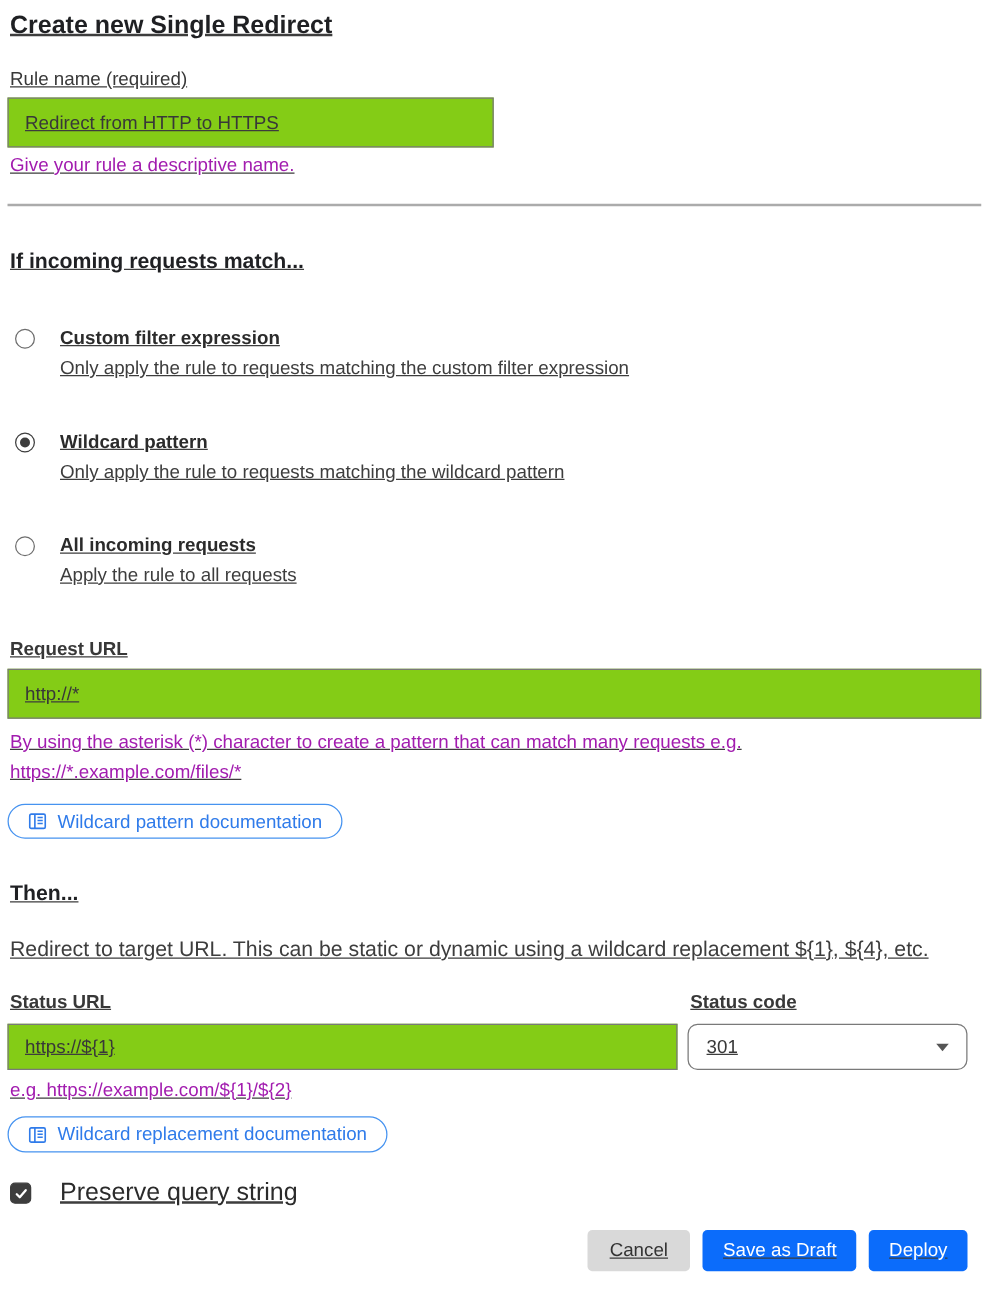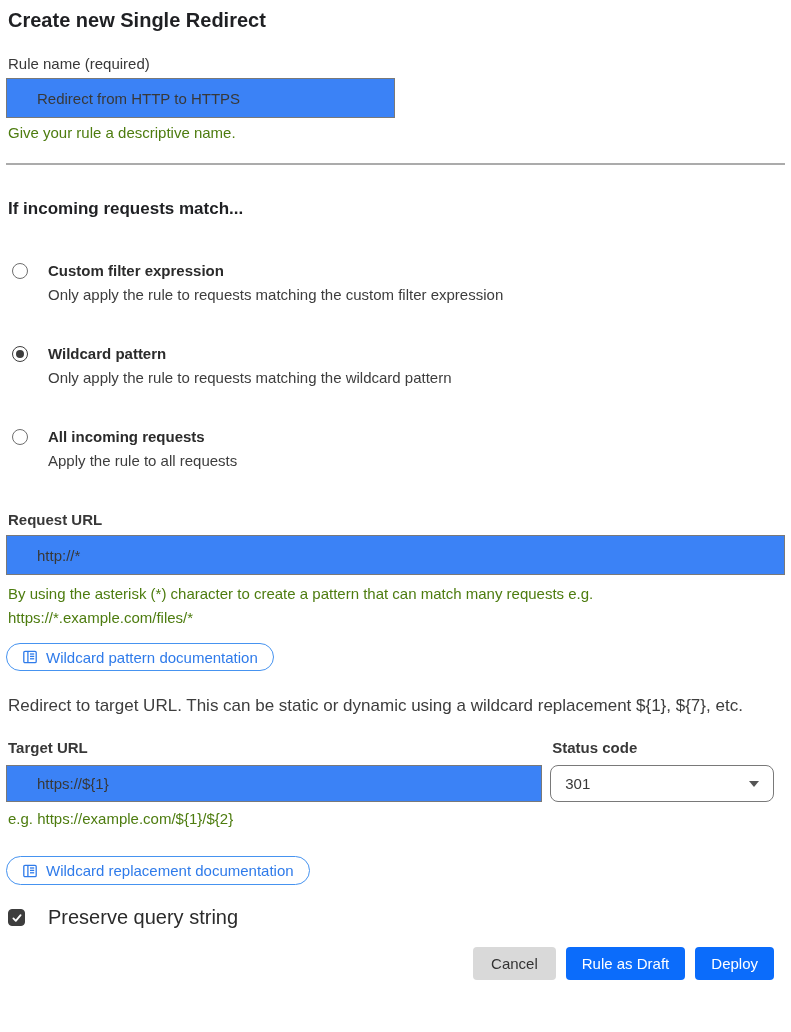--- a/index.html
+++ b/index.html
@@ -2,39 +2,39 @@
 <html><head>
 <meta charset="utf-8">
 <style>
   * { box-sizing: border-box; margin: 0; padding: 0; }
   html, body { background: #ffffff; }
   body {
     width: 791px; height: 1032px; overflow: hidden;
     font-family: "Liberation Sans", "DejaVu Sans", sans-serif;
     color: #3d3d3d;
   }
-  .container { padding: 0 6px; width: 780px; }
+  .container { padding: 0 6px; width: 780px; text-decoration: underline; }
 
   .page-title {
     margin-top: 8px; padding-left: 2px;
     font-size: 20px; line-height: 24px; font-weight: 700; color: #1f2023;
   }
 
   .field-label { margin-top: 23px; font-size: 15px; line-height: 17px; color: #383838; padding-left: 2px; }
   .field-label.semibold { font-weight: 700; }
 
   .text-input {
     display: block; margin-top: 6px; height: 40px; width: 389px;
     border: 1px solid #797979; border-radius: 0;
-    padding: 0 30px; font-size: 15px; color: #383838;
-    font-family: inherit; background: #3b82f6; outline: none;
+    padding: 0 13px; font-size: 15px; color: #383838;
+    font-family: inherit; background: #84cc16; outline: none;
   }
   .text-input.full { width: 779px; margin-top: 7px; }
 
-  .help-text { margin-top: 6px; font-size: 15px; line-height: 17px; color: #4d7c0f; padding-left: 2px; }
+  .help-text { margin-top: 6px; font-size: 15px; line-height: 17px; color: #a21caf; padding-left: 2px; }
   .help-text.two-line { margin-top: 7px; line-height: 24px; }
 
   hr.divider { margin-top: 22px; border: none; border-top: 2px solid #ababab; width: 779px; }
 
   .section-heading {
     margin-top: 33px; font-size: 17px; line-height: 21px;
     font-weight: 700; color: #1f2023; padding-left: 2px;
   }
 
   .radio-group { margin-top: 43px; }
@@ -54,21 +54,21 @@
   .radio-texts { margin-left: 20px; }
   .radio-title { font-size: 15px; line-height: 18px; font-weight: 700; color: #2b2b2b; }
   .radio-desc { margin-top: 6px; font-size: 15px; line-height: 17px; color: #3d3d3d; }
 
   .doc-button {
     margin-top: 13px; display: inline-flex; align-items: center; gap: 8px;
     height: 28px; padding: 0 15px; background: #fff;
     border: 1.5px solid #4693f0; border-radius: 14px;
     color: #2f7bea; font-size: 15px; font-family: inherit; cursor: pointer; justify-content: center;
   }
-  .doc-button.second { margin-top: 29px; height: 29px; border-radius: 15px; }
+  .doc-button.second { margin-top: 12px; height: 29px; border-radius: 15px; }
   .doc-button svg { display: block; }
 
   .then-paragraph { margin-top: 25px; font-size: 17px; line-height: 20px; color: #3d3d3d; padding-left: 2px; }
 
   .target-row { display: flex; margin-top: 0; }
   .target-col { width: 544px; }
   .status-col { width: 227px; margin-left: 8px; }
   .target-row .field-label { margin-top: 23px; }
   .target-row .text-input, .select-box { margin-top: 9px; height: 37px; width: 100%; }
 
@@ -155,25 +155,26 @@
         <rect x="1.8" y="2.3" width="12.4" height="11.4" rx="1.2"></rect>
         <line x1="5.9" y1="2.3" x2="5.9" y2="13.7"></line>
         <line x1="8" y1="5" x2="12.2" y2="5"></line>
         <line x1="8" y1="7.4" x2="12.2" y2="7.4"></line>
         <line x1="8" y1="9.8" x2="12.2" y2="9.8"></line>
       </svg>
     </span>
     <span>Wildcard pattern documentation</span>
   </button>
 
-  <div class="then-paragraph">Redirect to target URL. This can be static or dynamic using a wildcard replacement ${1}, ${7}, etc.</div>
+  <div class="section-heading">Then...</div>
+  <div class="then-paragraph">Redirect to target URL. This can be static or dynamic using a wildcard replacement ${1}, ${4}, etc.</div>
 
   <div class="target-row">
     <div class="target-col">
-      <div class="field-label semibold">Target URL</div>
+      <div class="field-label semibold">Status URL</div>
       <input class="text-input" type="text" value="https://${1}" style="">
       <div class="help-text">e.g. https://example.com/${1}/${2}</div>
     </div>
     <div class="status-col">
       <div class="field-label semibold">Status code</div>
       <div class="select-box">
         <span>301</span>
         <span class="select-caret"></span>
       </div>
     </div>
@@ -196,17 +197,17 @@
     <span class="checkbox checked">
       <svg width="12" height="12" viewBox="0 0 16 16">
         <path d="M3.2 8.6l3.2 3.2 6.4-7.6" stroke="#ffffff" stroke-width="2.4" fill="none" stroke-linecap="round" stroke-linejoin="round"></path>
       </svg>
     </span>
     <span class="checkbox-label">Preserve query string</span>
   </div>
 
   <div class="footer">
     <button class="btn btn-cancel">Cancel</button>
-    <button class="btn btn-primary">Rule as Draft</button>
+    <button class="btn btn-primary">Save as Draft</button>
     <button class="btn btn-primary">Deploy</button>
   </div>
 
 </div>
 
 </body></html>

